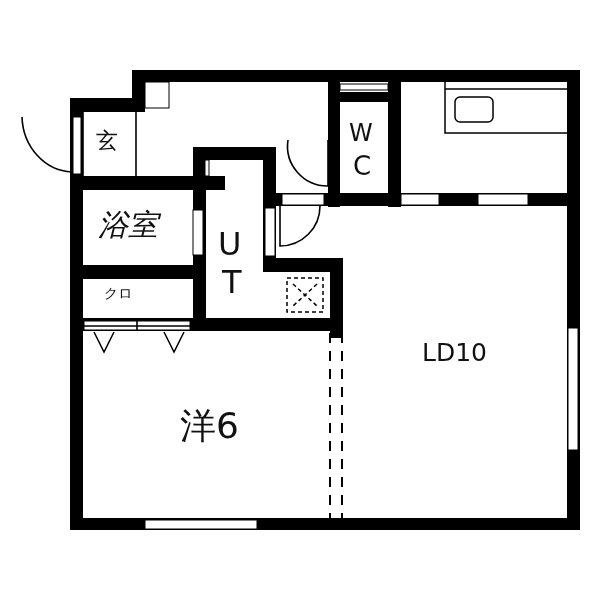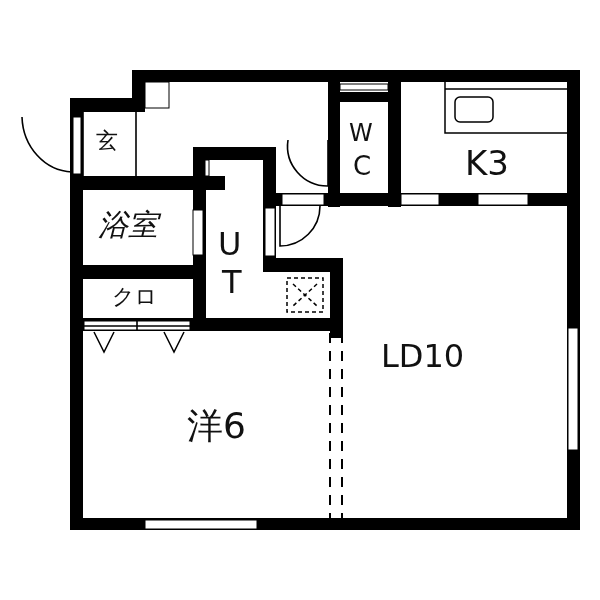--- a/index.html
+++ b/index.html
@@ -87,21 +87,20 @@
     </g>
 
     <g stroke="#000" stroke-width="2" stroke-dasharray="10 8">
       <line x1="330" y1="333" x2="330" y2="518"></line>
       <line x1="342" y1="333" x2="342" y2="518"></line>
     </g>
   </svg>
 
   <div class="lbl" style="left:96px;top:130px;font-size:22px;">玄</div>
   <div class="lbl" style="left:98px;top:210px;font-size:30px;font-style:italic;">浴室</div>
-  <div class="lbl" style="left:112px;top:286px;font-size:22px;">クロ</div>
+  <div class="lbl" style="left:104px;top:286px;font-size:14px;">クロ</div>
   <div class="lbl" style="left:218px;top:228px;font-size:32px;">U</div>
   <div class="lbl" style="left:222px;top:266px;font-size:32px;">T</div>
   <div class="lbl" style="left:349px;top:121px;font-size:24px;">W</div>
   <div class="lbl" style="left:353px;top:153px;font-size:26px;">C</div>
-  <div class="lbl" style="left:465px;top:146px;font-size:34px;">K3</div>
-  <div class="lbl" style="left:381px;top:340px;font-size:32px;">LD10</div>
-  <div class="lbl" style="left:180px;top:408px;font-size:36px;margin-left:7px;">洋6</div>
+  <div class="lbl" style="left:422px;top:340px;font-size:25px;">LD10</div>
+  <div class="lbl" style="left:180px;top:408px;font-size:36px;">洋6</div>
 </div>
 
 </body></html>

